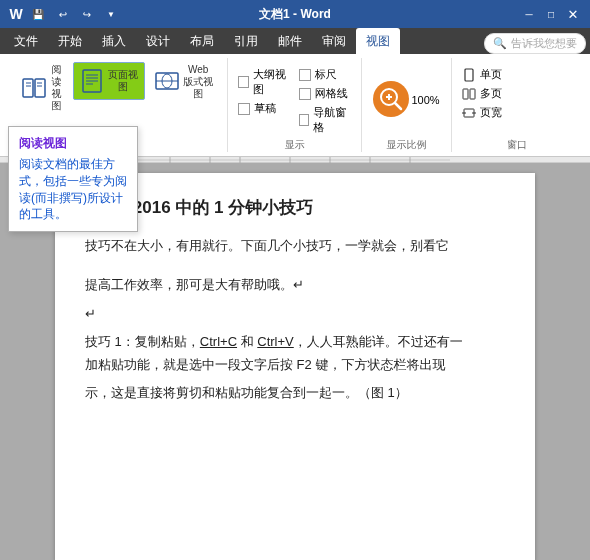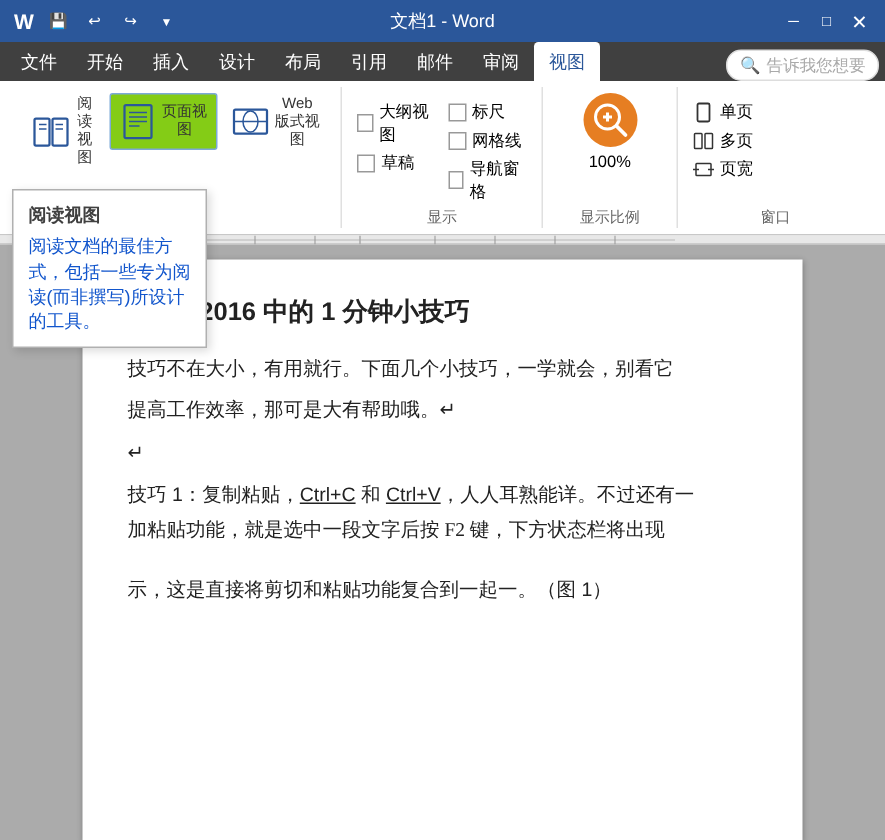--- a/index.html
+++ b/index.html
@@ -15,21 +15,21 @@
       padding: 0 8px;
       justify-content: space-between;
     }
     .title-bar-left {
       display: flex;
       align-items: center;
       gap: 6px;
     }
     .title-bar-center {
       font-size: 12px;
-      font-weight: normal;
+      font-weight: bold;
       position: absolute;
       left: 50%;
       transform: translateX(-50%);
     }
     .title-bar-right {
       display: flex;
       align-items: center;
       gap: 4px;
       font-size: 11px;
     }
@@ -168,21 +168,21 @@
       background: #fff;
       border: 1px solid #b0b0b0;
       padding: 8px 10px;
       width: 130px;
       box-shadow: 2px 2px 6px rgba(0,0,0,0.15);
       z-index: 100;
     }
     .tooltip-title {
       font-size: 12px;
       font-weight: bold;
-      color: #404040;
+      color: #6d28d9;
       margin-bottom: 4px;
     }
     .tooltip-desc {
       font-size: 12px;
       color: #1155cc;
       line-height: 1.4;
     }
 
     
     .doc-area {
@@ -354,21 +354,21 @@
         <div class="ribbon-small-item">
           <span class="checkbox-icon"></span>
           <span>导航窗格</span>
         </div>
       </div>
     </div>
     <div class="ribbon-group-label">显示</div>
   </div>
 
   <div class="ribbon-group" style="min-width:90px; align-items:center;">
-    <div class="ribbon-group-content" style="align-items:center; flex-direction:column; gap:2px;">
+    <div class="ribbon-group-content" style="align-items:center; flex-direction:row; gap:2px;">
       <div class="zoom-btn">
         <svg width="28" height="28" viewBox="0 0 28 28">
           <circle cx="12" cy="12" r="8" fill="none" stroke="#fff" stroke-width="2"></circle>
           <line x1="18" y1="18" x2="24" y2="24" stroke="#fff" stroke-width="2.5" stroke-linecap="round"></line>
           <line x1="9" y1="12" x2="15" y2="12" stroke="#fff" stroke-width="2"></line>
           <line x1="12" y1="9" x2="12" y2="15" stroke="#fff" stroke-width="2"></line>
         </svg>
       </div>
       <div class="zoom-text">100%</div>
     </div>
@@ -419,25 +419,25 @@
     <line x1="260" y1="0" x2="260" y2="6" stroke="#999" stroke-width="0.7"></line>
     <line x1="300" y1="0" x2="300" y2="6" stroke="#999" stroke-width="0.7"></line>
     <line x1="340" y1="0" x2="340" y2="6" stroke="#999" stroke-width="0.7"></line>
     <line x1="380" y1="0" x2="380" y2="6" stroke="#999" stroke-width="0.7"></line>
   </svg>
 </div>
 
 <div class="doc-area">
   <div class="doc-page">
     <div class="doc-title" style="font-size:17px;font-weight:bold;margin-bottom:10px;">Word 2016 中的 1 分钟小技巧</div>
-    <div class="doc-para" style="margin-bottom:4px;">技巧不在大小，有用就行。下面几个小技巧，一学就会，别看它</div>
+    <div class="doc-para" style="margin-bottom:16px;">技巧不在大小，有用就行。下面几个小技巧，一学就会，别看它</div>
     <div class="doc-para" style="margin-bottom:6px;">提高工作效率，那可是大有帮助哦。↵</div>
     <div class="doc-para" style="margin-bottom:4px;">↵</div>
     <div class="doc-para" style="margin-bottom:0;">技巧 1：复制粘贴，<span class="underline">Ctrl+C</span> 和 <span class="underline">Ctrl+V</span>，人人耳熟能详。不过还有一</div>
-    <div class="doc-para" style="margin-bottom:16px;font-family:Liberation Serif, serif;">加粘贴功能，就是选中一段文字后按 F2 键，下方状态栏将出现</div>
+    <div class="doc-para" style="margin-bottom:4px;">加粘贴功能，就是选中一段文字后按 F2 键，下方状态栏将出现</div>
     <div class="doc-para">示，这是直接将剪切和粘贴功能复合到一起一。（图 1）</div>
   </div>
 </div>
 
 <div class="tooltip-popup">
   <div class="tooltip-title">阅读视图</div>
   <div class="tooltip-desc">阅读文档的最佳方式，包括一些专为阅读(而非撰写)所设计的工具。</div>
 </div>
 
 <div class="status-bar">

